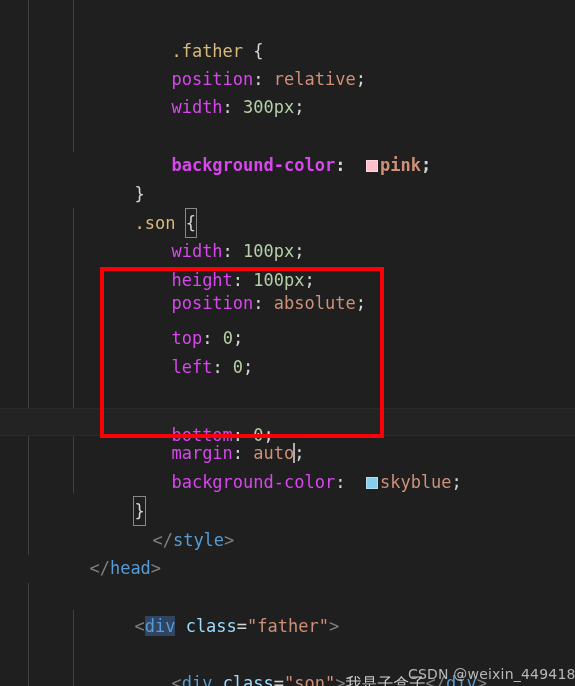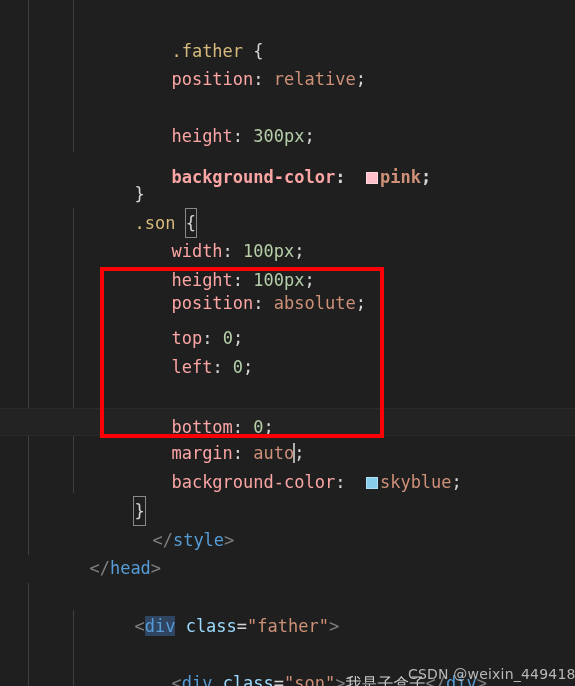--- a/index.html
+++ b/index.html
@@ -67,21 +67,21 @@
   }
   .line .ind { display: inline-block; }
 
   
   .t-tagbr   { color: #808080; }
   .t-tag     { color: #569cd6; }
   .t-attr    { color: #9cdcfe; }
   .t-eq      { color: #d4d4d4; }
   .t-str     { color: #ce9178; }
   .t-sel     { color: #d7ba7d; }
-  .t-prop    { color: #fca5a5; }
+  .t-prop    { color: #d946ef; }
   .t-colon   { color: #d4d4d4; }
   .t-val     { color: #ce9178; }
   .t-num     { color: #b5cea8; }
   .t-brace   { color: #d4d4d4; }
   .t-punc    { color: #d4d4d4; }
   .t-cjk     { color: #cccccc; font-family: "DejaVu Sans", "Liberation Sans", sans-serif; font-size: 16px; }
 
   
   .swatch {
     display: inline-block;
@@ -154,26 +154,26 @@
     </div>
 
     <div class="line" style="top:8px;">
       <span class="ind" style="width:110px;"></span><span class="t-sel">.father</span><span> </span><span class="t-brace">{</span>
     </div>
 
     <div class="line" style="top:36px;">
       <span class="ind" style="width:110px;"></span><span class="t-prop">position</span><span class="t-colon">: </span><span class="t-val">relative</span><span class="t-punc">;</span>
     </div>
 
-
-    <div class="line" style="top:93px;">
-      <span class="ind" style="width:110px;"></span><span class="t-prop">height</span><span class="t-colon">: </span><span class="t-num">300px</span><span class="t-punc">;</span>
-    </div>
-
-    <div class="line" style="top:134px;font-weight:bold;">
+    <div class="line" style="top:64px;">
+      <span class="ind" style="width:110px;"></span><span class="t-prop">width</span><span class="t-colon">: </span><span class="t-num">300px</span><span class="t-punc">;</span>
+    </div>
+
+
+    <div class="line" style="top:122px;font-weight:bold;">
       <span class="ind" style="width:110px;"></span><span class="t-prop">background-color</span><span class="t-colon">: </span><span> </span><span class="swatch" style="background:#ffc0cb;"></span><span class="t-val">pink</span><span class="t-punc">;</span>
     </div>
 
     <div class="line" style="top:151px;">
       <span class="ind" style="width:73px;"></span><span class="t-brace">}</span>
     </div>
 
     <div class="line" style="top:180px;">
       <span class="ind" style="width:73px;"></span><span class="t-sel">.son</span><span> </span><span class="t-brace brmatch">{</span>
     </div>
@@ -192,21 +192,21 @@
 
     <div class="line" style="top:295px;">
       <span class="ind" style="width:110px;"></span><span class="t-prop">top</span><span class="t-colon">: </span><span class="t-num">0</span><span class="t-punc">;</span>
     </div>
 
     <div class="line" style="top:324px;">
       <span class="ind" style="width:110px;"></span><span class="t-prop">left</span><span class="t-colon">: </span><span class="t-num">0</span><span class="t-punc">;</span>
     </div>
 
 
-    <div class="line" style="top:384px;">
+    <div class="line" style="top:392px;">
       <span class="ind" style="width:110px;"></span><span class="t-prop">bottom</span><span class="t-colon">: </span><span class="t-num">0</span><span class="t-punc">;</span>
     </div>
 
     <div class="line" style="top:410px;">
       <span class="ind" style="width:110px;"></span><span class="t-prop">margin</span><span class="t-colon">: </span><span class="t-val">auto</span><span class="caret"></span><span class="t-punc">;</span>
     </div>
 
     <div class="line" style="top:439px;">
       <span class="ind" style="width:110px;"></span><span class="t-prop">background-color</span><span class="t-colon">: </span><span> </span><span class="swatch" style="background:#87ceeb;"></span><span class="t-val">skyblue</span><span class="t-punc">;</span>
     </div>

